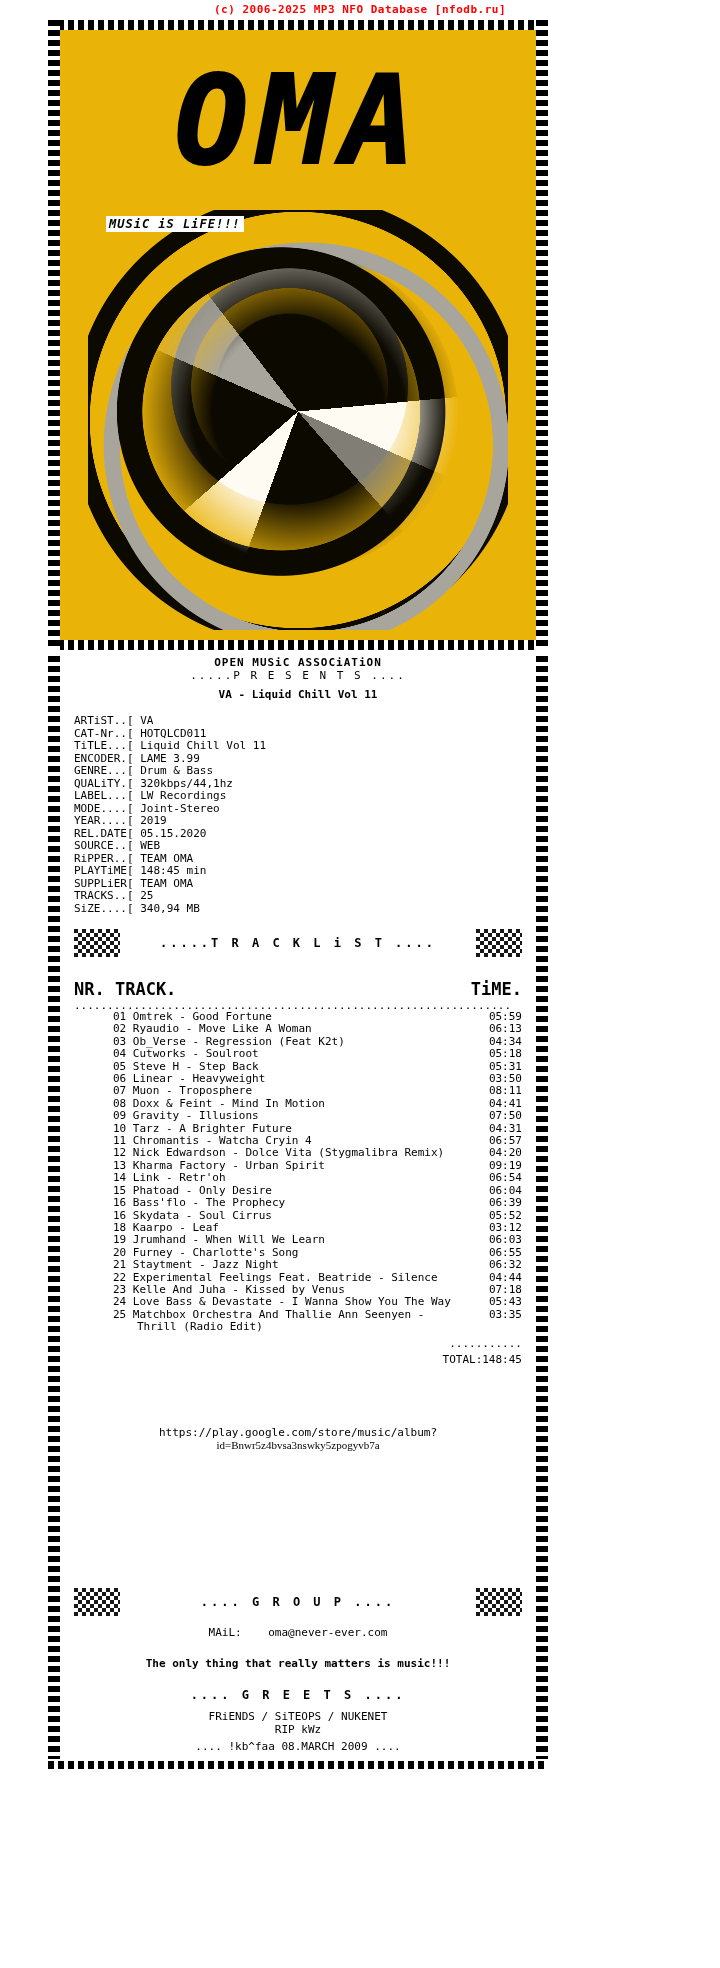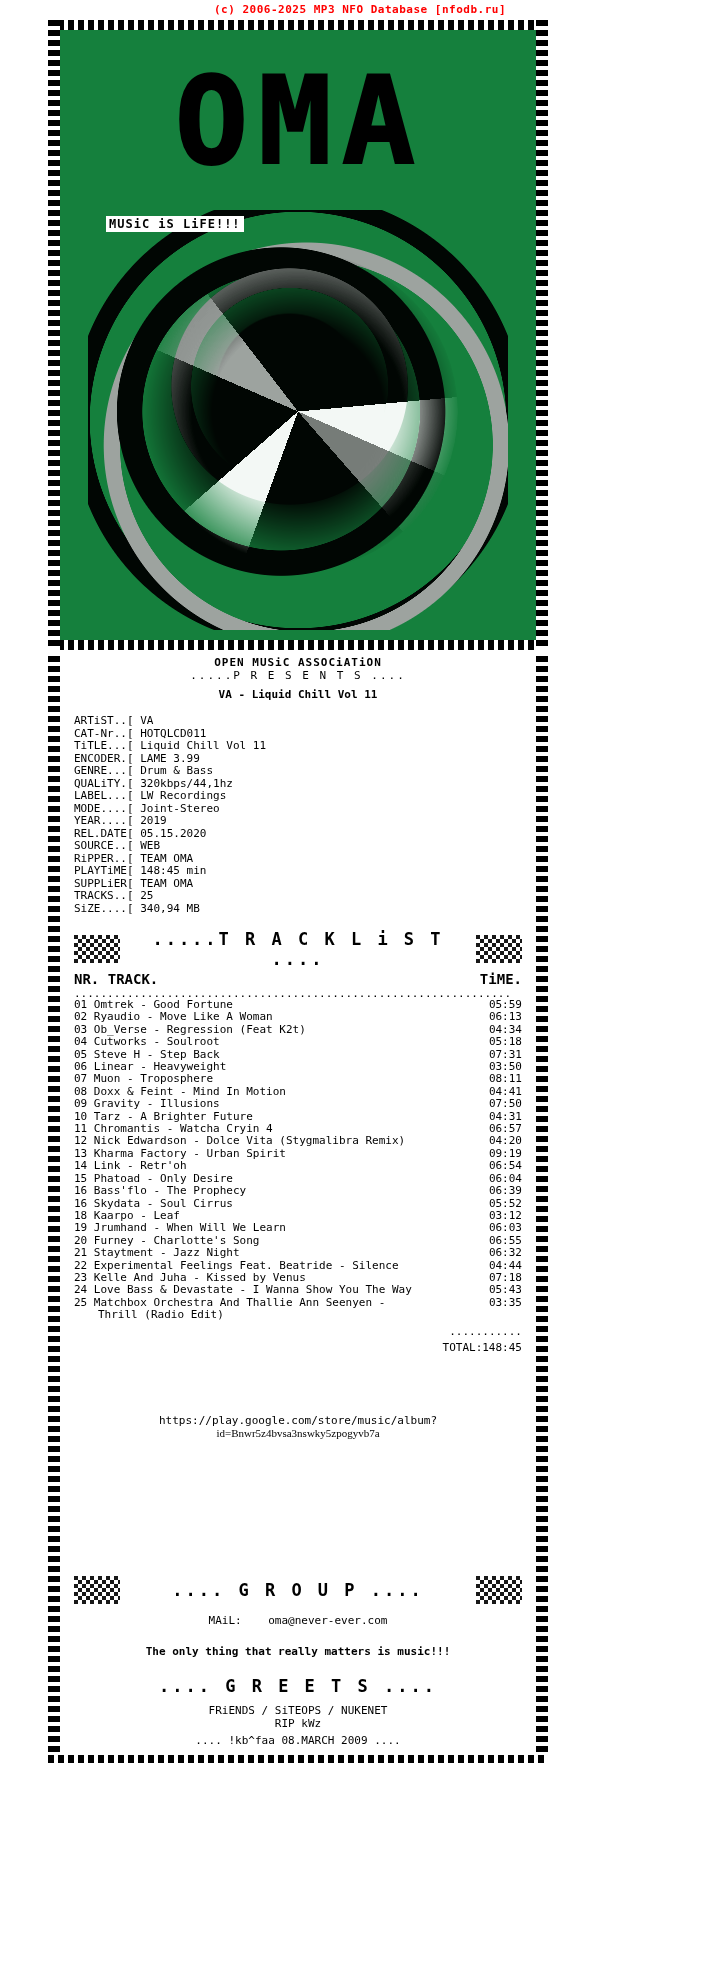--- a/index.html
+++ b/index.html
@@ -13,23 +13,24 @@
   .topbar{
     width:720px;text-align:center;font-size:11px;color:#ff0000;
     letter-spacing:0.5px;padding-top:3px;font-weight:bold;
   }
 
   
   .logo-wrap{position:relative;width:500px;margin:4px auto 0 auto;}
   .logo-frame{
     position:relative;
     width:500px;height:630px;
-    background:#15803d;
+    background:#eab308;
     border:0;
     overflow:hidden;
+    font-style:italic;
   }
   .logo-frame .border-top,
   .logo-frame .border-bottom{
     position:absolute;left:0;width:500px;height:10px;
     background:repeating-linear-gradient(90deg,#000 0 6px,#fff 6px 10px);
   }
   .logo-frame .border-top{top:0;}
   .logo-frame .border-bottom{bottom:0;}
   .logo-frame .border-left,
   .logo-frame .border-right{
@@ -96,29 +97,29 @@
     margin-top:14px;
     display:grid;
     grid-template-columns:1fr;
     column-gap:14px;
     font-size:11px;
     line-height:12.5px;
   }
   .meta div{white-space:pre;}
 
   .sect-title{
-    text-align:center;font-size:17px;font-weight:bold;letter-spacing:3px;margin:18px 0 8px 0;
+    text-align:center;font-size:12px;font-weight:bold;letter-spacing:3px;margin:18px 0 8px 0;
   }
 
   .tl-head{
-    font-size:14px;margin-top:2px;display:flex;justify-content:space-between;font-weight:bold;
+    font-size:17px;margin-top:22px;display:flex;justify-content:space-between;font-weight:bold;
   }
   .dots{font-size:11px;letter-spacing:0px;white-space:pre;overflow:hidden;height:12px;}
   .track{
-    font-size:11px;line-height:12.4px;display:flex;justify-content:space-between;white-space:pre;
+    font-size:11px;line-height:12.4px;display:flex;justify-content:space-between;white-space:pre;margin-left:39px;
   }
   .track .nm{flex:1 1 auto;padding-right:8px;}
   .track .tm{flex:0 0 auto;}
   .track.cont .nm{padding-left:24px;}
   .total{font-size:11px;text-align:right;margin-top:4px;line-height:12px;}
 
   .notes-body{min-height:120px;}
   .url{
     text-align:center;font-size:11px;line-height:13px;margin-top:60px;
   }
@@ -202,21 +203,21 @@
         <span>NR. TRACK.</span>
         <span>TiME.</span>
       </div>
       <div class="dots">..................................................................</div>
 
       <div id="tracks">
           <div class="track"><span class="nm">01 Omtrek - Good Fortune</span><span class="tm">05:59</span></div>
           <div class="track"><span class="nm">02 Ryaudio - Move Like A Woman</span><span class="tm">06:13</span></div>
           <div class="track"><span class="nm">03 Ob_Verse - Regression (Feat K2t)</span><span class="tm">04:34</span></div>
           <div class="track"><span class="nm">04 Cutworks - Soulroot</span><span class="tm">05:18</span></div>
-          <div class="track"><span class="nm">05 Steve H - Step Back</span><span class="tm">07:31</span></div>
+          <div class="track"><span class="nm">05 Steve H - Step Back</span><span class="tm">05:31</span></div>
           <div class="track"><span class="nm">06 Linear - Heavyweight</span><span class="tm">03:50</span></div>
           <div class="track"><span class="nm">07 Muon - Troposphere</span><span class="tm">08:11</span></div>
           <div class="track"><span class="nm">08 Doxx &amp; Feint - Mind In Motion</span><span class="tm">04:41</span></div>
           <div class="track"><span class="nm">09 Gravity - Illusions</span><span class="tm">07:50</span></div>
           <div class="track"><span class="nm">10 Tarz - A Brighter Future</span><span class="tm">04:31</span></div>
           <div class="track"><span class="nm">11 Chromantis - Watcha Cryin 4</span><span class="tm">06:57</span></div>
           <div class="track"><span class="nm">12 Nick Edwardson - Dolce Vita (Stygmalibra Remix)</span><span class="tm">04:20</span></div>
           <div class="track"><span class="nm">13 Kharma Factory - Urban Spirit</span><span class="tm">09:19</span></div>
           <div class="track"><span class="nm">14 Link - Retr'oh</span><span class="tm">06:54</span></div>
           <div class="track"><span class="nm">15 Phatoad - Only Desire</span><span class="tm">06:04</span></div>

